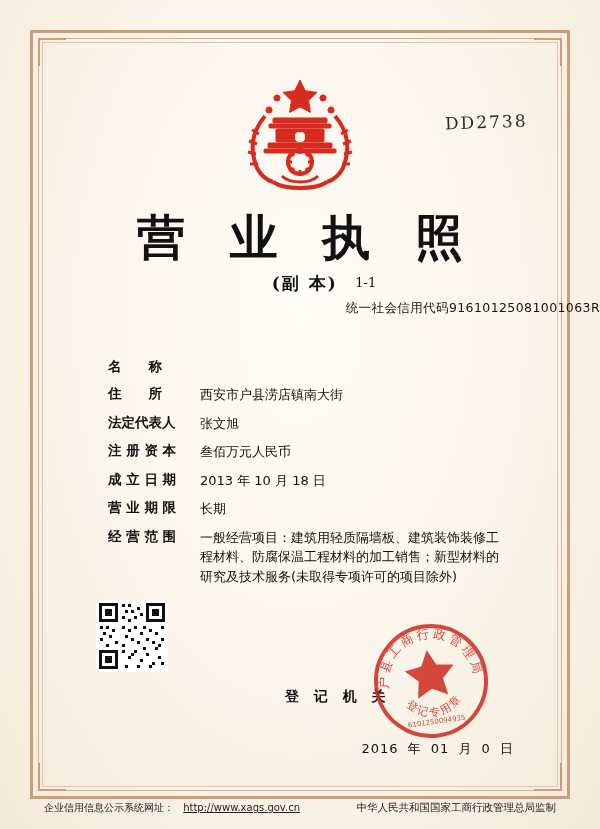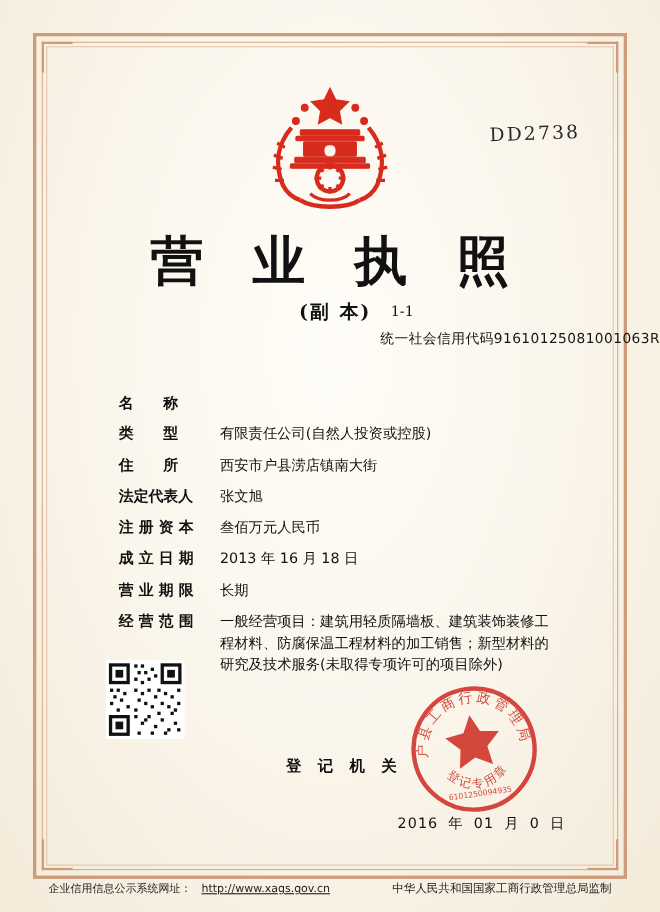--- a/index.html
+++ b/index.html
@@ -156,21 +156,21 @@
     position: absolute;
     left: 96px;
     top: 600px;
     width: 72px;
     height: 72px;
   }
 
   
   .registry {
     position: absolute;
-    left: 260px;
+    left: 285px;
     top: 688px;
     font-size: 14px;
     font-weight: bold;
     letter-spacing: 5px;
     color: #111;
   }
 
   
   .seal {
     position: absolute;
@@ -275,38 +275,34 @@
     <span class="idx">1-1</span>
   </div>
 
   <div class="credit-code">统一社会信用代码91610125081001063R</div>
 
   <div class="fields">
     <div class="field-row">
       <div class="field-label">名　　称</div>
     </div>
     <div class="field-row">
-      <div class="field-label">类　　型</div>
-      <div class="field-value">有限责任公司(自然人投资或控股)</div>
-    </div>
-    <div class="field-row">
       <div class="field-label">住　　所</div>
       <div class="field-value">西安市户县涝店镇南大街</div>
     </div>
     <div class="field-row">
       <div class="field-label">法定代表人</div>
       <div class="field-value">张文旭</div>
     </div>
     <div class="field-row">
       <div class="field-label">注 册 资 本</div>
       <div class="field-value">叁佰万元人民币</div>
     </div>
     <div class="field-row">
       <div class="field-label">成 立 日 期</div>
-      <div class="field-value">2013 年 16 月 18 日</div>
+      <div class="field-value">2013 年 10 月 18 日</div>
     </div>
     <div class="field-row">
       <div class="field-label">营 业 期 限</div>
       <div class="field-value">长期</div>
     </div>
     <div class="field-row">
       <div class="field-label">经 营 范 围</div>
       <div class="field-value multiline">一般经营项目：建筑用轻质隔墙板、建筑装饰装修工程材料、防腐保温工程材料的加工销售；新型材料的研究及技术服务(未取得专项许可的项目除外)</div>
     </div>
   </div>

